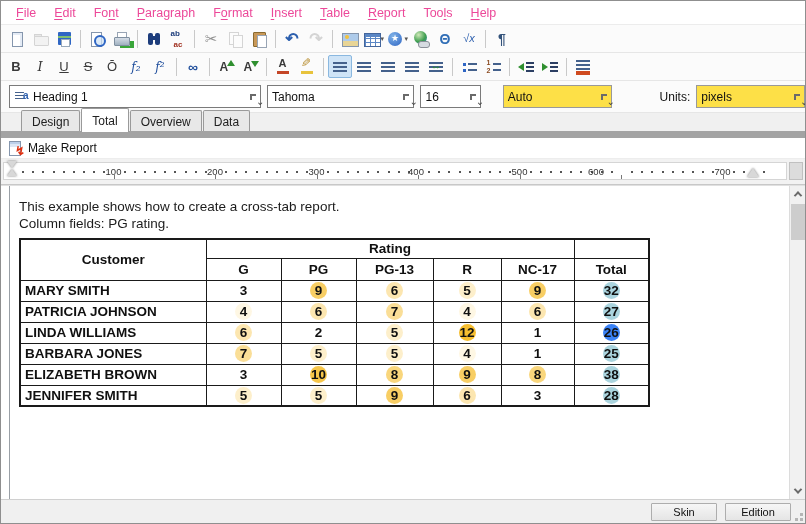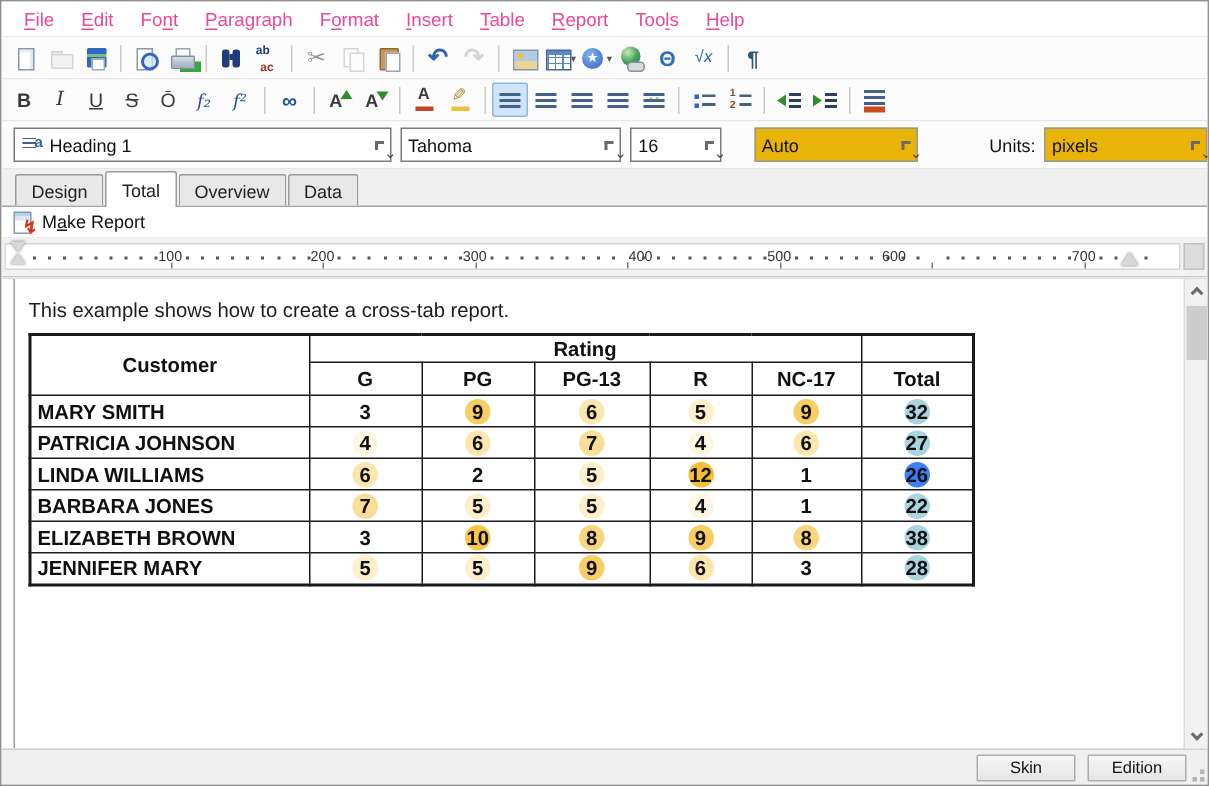--- a/index.html
+++ b/index.html
@@ -89,30 +89,30 @@
   .sh-outdent::before, .sh-indent::before { content:""; position:absolute; left:9px; top:4px; width:8px; height:10px; background:repeating-linear-gradient(#2c3f63 0 2px,rgba(0,0,0,0) 2px 4px); }
   .sh-outdent::after { content:""; position:absolute; left:1px; top:5px; border-top:4px solid transparent; border-bottom:4px solid transparent; border-right:6px solid #2f8f2f; }
   .sh-indent::after { content:""; position:absolute; left:1px; top:5px; border-top:4px solid transparent; border-bottom:4px solid transparent; border-left:6px solid #2f8f2f; }
   .sh-styleicon::before { content:""; position:absolute; left:1px; top:4px; width:9px; height:8px; background:repeating-linear-gradient(#44618c 0 1px,rgba(0,0,0,0) 1px 3px); }
   .sh-styleicon::after { content:"a"; position:absolute; left:9px; top:2px; font-size:10px; font-weight:700; color:#2c5fae; }
 
   
   .tb3 { height:32px; background:#fbfbfb; display:flex; align-items:center; padding:0 0 0 8px; border-bottom:1px solid #e6e6e6; }
   .combo { height:23px; border:1px solid #7a7a7a; background:#fff; display:flex; align-items:center; font-size:12px; color:#111; padding:0 4px; position:relative; }
   .combo .chev { margin-left:auto; font-size:10px; color:#444; padding-left:4px; }
-  .combo.gray { background:#eab308; border-color:#999; }
+  .combo.gray { background:#fde047; border-color:#999; }
   .combo-style { width:260px; }
   .combo-font { width:152px; margin-left:6px; }
   .combo-size { width:62px; margin-left:6px; }
   .combo-zoom { width:112px; margin-left:22px; }
   .units-label { font-size:12px; color:#111; margin-left:48px; margin-right:6px; }
   .combo-units { width:112px; }
 
   
-  .tabstrip { height:25px; background:#f0f0f0; display:flex; align-items:flex-end; padding-left:9px; border-bottom:1px solid #a3a3a3; flex:0 0 auto; }
+  .tabstrip { height:25px; background:#f0f0f0; display:flex; align-items:flex-end; padding-left:20px; border-bottom:7px solid #a3a3a3; flex:0 0 auto; }
   .tab { font-size:12px; color:#222; padding:4px 10px 3px; border:1px solid #9a9a9a; border-bottom:none; background:#e8e8e8; margin-right:1px; border-radius:2px 2px 0 0; height:21px; }
   .tab.active { background:#fff; height:24px; margin-bottom:-1px; padding-top:5px; }
 
   
   .makebar { height:21px; background:#fff; border-bottom:1px solid #ededed; display:flex; align-items:center; padding-left:4px; flex:0 0 auto; }
   .make-btn { display:flex; align-items:center; font-size:12px; color:#111; padding:1px 6px 1px 2px; }
   .mr-icon { position:relative; width:17px; height:16px; margin-right:4px; }
   .mr-icon::before { content:""; position:absolute; left:2px; top:1px; width:10px; height:13px; background:#fff; border:1px solid #8596ad; box-shadow:inset 0 3px 0 -1px #bcd0ea, inset 0 6px 0 -1px #dce7f5; }
   .mr-icon::after { content:"↯"; position:absolute; right:-1px; bottom:-2px; color:#e03010; font-size:12px; font-weight:700; }
 
@@ -395,21 +395,21 @@
         <div class="rdash" data-name="ruler-major-tick" style="left: 312.5px;"></div>
         <div class="rdot" data-name="ruler-tick" style="left: 322.65px;"></div>
         <div class="rdot" data-name="ruler-tick" style="left: 332.8px;"></div>
         <div class="rdot" data-name="ruler-tick" style="left: 342.95px;"></div>
         <div class="rdot" data-name="ruler-tick" style="left: 353.1px;"></div>
         <div class="rdot" data-name="ruler-tick" style="left: 363.25px;"></div>
         <div class="rdot" data-name="ruler-tick" style="left: 373.4px;"></div>
         <div class="rdot" data-name="ruler-tick" style="left: 383.55px;"></div>
         <div class="rdot" data-name="ruler-tick" style="left: 393.7px;"></div>
         <div class="rdot" data-name="ruler-tick" style="left: 403.85px;"></div>
-        <div class="rlabel" data-name="ruler-label" style="left: 423px;">400</div>
+        <div class="rlabel" data-name="ruler-label" style="left: 412px;">400</div>
         <div class="rdash" data-name="ruler-major-tick" style="left: 414px;"></div>
         <div class="rdot" data-name="ruler-tick" style="left: 424.15px;"></div>
         <div class="rdot" data-name="ruler-tick" style="left: 434.3px;"></div>
         <div class="rdot" data-name="ruler-tick" style="left: 444.45px;"></div>
         <div class="rdot" data-name="ruler-tick" style="left: 454.6px;"></div>
         <div class="rdot" data-name="ruler-tick" style="left: 464.75px;"></div>
         <div class="rdot" data-name="ruler-tick" style="left: 474.9px;"></div>
         <div class="rdot" data-name="ruler-tick" style="left: 485.05px;"></div>
         <div class="rdot" data-name="ruler-tick" style="left: 495.2px;"></div>
         <div class="rdot" data-name="ruler-tick" style="left: 505.35px;"></div>
@@ -447,20 +447,21 @@
         <div class="tri-up"></div>
     </div>
     <div class="marker-right" data-name="indent-marker-right"></div>
     <div class="ruler-corner" data-name="ruler-corner"></div>
   </div>
 
   <div class="docwrap" data-name="document-area">
     <div class="docpage" data-name="document-page">
       <div id="paras" data-name="document-paragraphs">
           <div class="doc-para" data-name="document-paragraph">This example shows how to create a cross-tab report.</div>
+          <div class="doc-para" data-name="document-paragraph">Column fields: PG rating.</div>
         </div>
       <table class="xtab" id="xtab" data-name="crosstab-table">
           <colgroup>
             <col style="width: 186px;">
             <col style="width: 75px;">
             <col style="width: 75px;">
             <col style="width: 77px;">
             <col style="width: 68px;">
             <col style="width: 73px;">
             <col style="width: 75px;">
@@ -508,33 +509,33 @@
               <td class="cnum" data-name="count-cell"><span class="hl" data-name="count-highlight">1</span></td>
               <td class="ctot" data-name="total-cell"><span class="hl" data-name="total-highlight" style="background: #3b82f6;">26</span></td>
             </tr>
             <tr data-name="table-row">
               <td class="cname" data-name="customer-name-cell">BARBARA JONES</td>
               <td class="cnum" data-name="count-cell"><span class="hl" data-name="count-highlight" style="background: rgba(246, 190, 48, 0.5);">7</span></td>
               <td class="cnum" data-name="count-cell"><span class="hl" data-name="count-highlight" style="background: rgba(246, 190, 48, 0.25);">5</span></td>
               <td class="cnum" data-name="count-cell"><span class="hl" data-name="count-highlight" style="background: rgba(246, 190, 48, 0.25);">5</span></td>
               <td class="cnum" data-name="count-cell"><span class="hl" data-name="count-highlight" style="background: rgba(246, 190, 48, 0.13);">4</span></td>
               <td class="cnum" data-name="count-cell"><span class="hl" data-name="count-highlight">1</span></td>
-              <td class="ctot" data-name="total-cell"><span class="hl" data-name="total-highlight" style="background: rgb(170, 212, 222);">22</span></td>
+              <td class="ctot" data-name="total-cell"><span class="hl" data-name="total-highlight" style="background: rgb(170, 212, 222);">25</span></td>
             </tr>
             <tr data-name="table-row">
               <td class="cname" data-name="customer-name-cell">ELIZABETH BROWN</td>
               <td class="cnum" data-name="count-cell"><span class="hl" data-name="count-highlight">3</span></td>
               <td class="cnum" data-name="count-cell"><span class="hl" data-name="count-highlight" style="background: rgba(246, 190, 48, 0.88);">10</span></td>
               <td class="cnum" data-name="count-cell"><span class="hl" data-name="count-highlight" style="background: rgba(246, 190, 48, 0.63);">8</span></td>
               <td class="cnum" data-name="count-cell"><span class="hl" data-name="count-highlight" style="background: rgba(246, 190, 48, 0.75);">9</span></td>
               <td class="cnum" data-name="count-cell"><span class="hl" data-name="count-highlight" style="background: rgba(246, 190, 48, 0.63);">8</span></td>
               <td class="ctot" data-name="total-cell"><span class="hl" data-name="total-highlight" style="background: rgb(170, 212, 222);">38</span></td>
             </tr>
             <tr data-name="table-row">
-              <td class="cname" data-name="customer-name-cell">JENNIFER MARY</td>
+              <td class="cname" data-name="customer-name-cell">JENNIFER SMITH</td>
               <td class="cnum" data-name="count-cell"><span class="hl" data-name="count-highlight" style="background: rgba(246, 190, 48, 0.25);">5</span></td>
               <td class="cnum" data-name="count-cell"><span class="hl" data-name="count-highlight" style="background: rgba(246, 190, 48, 0.25);">5</span></td>
               <td class="cnum" data-name="count-cell"><span class="hl" data-name="count-highlight" style="background: rgba(246, 190, 48, 0.75);">9</span></td>
               <td class="cnum" data-name="count-cell"><span class="hl" data-name="count-highlight" style="background: rgba(246, 190, 48, 0.38);">6</span></td>
               <td class="cnum" data-name="count-cell"><span class="hl" data-name="count-highlight">3</span></td>
               <td class="ctot" data-name="total-cell"><span class="hl" data-name="total-highlight" style="background: rgb(170, 212, 222);">28</span></td>
             </tr>
           </tbody>
         </table>
     </div>

